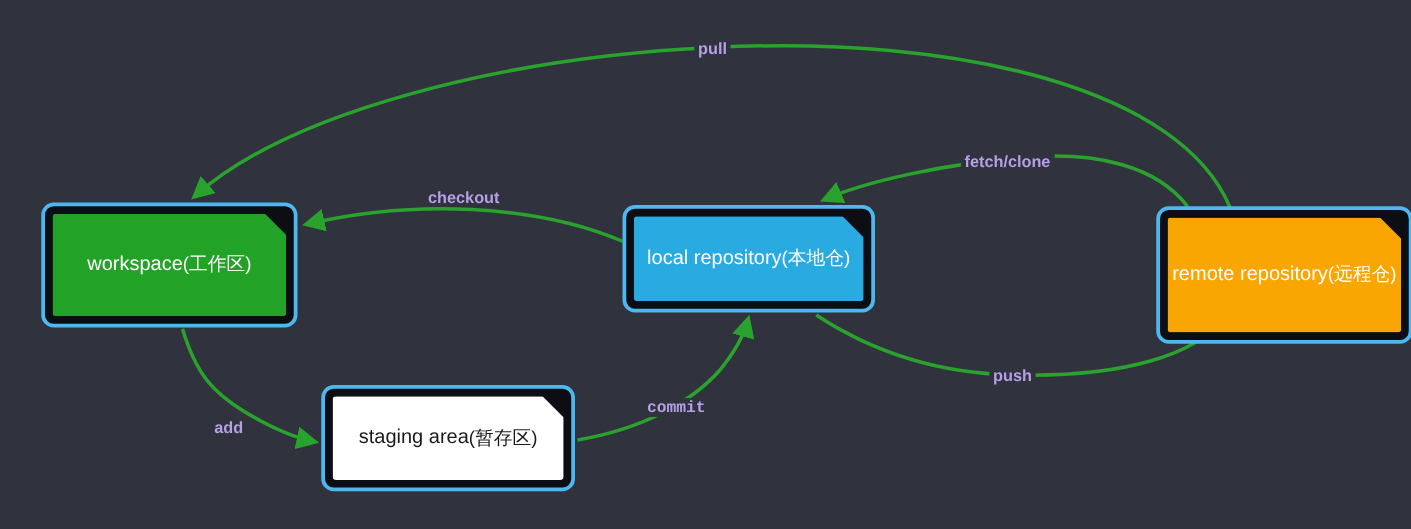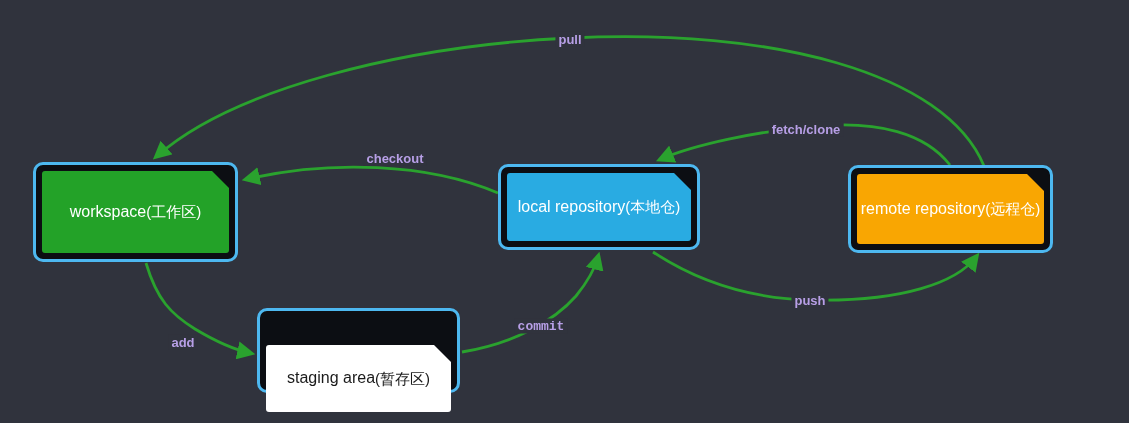--- a/index.html
+++ b/index.html
@@ -88,34 +88,34 @@
     </div>
   </div>
 
   <div class="node" style="left:498px;top:164px;width:202px;height:86px;">
     <div class="node-inner" style="background: rgb(41, 171, 226); color: rgb(255, 255, 255); text-align: center;">
       <div class="node-title">local repository</div>
       <div class="node-subtitle">(本地仓)</div>
     </div>
   </div>
 
-  <div class="node" style="left:848px;top:165px;width:205px;height:88px;">
+  <div class="node" style="left:925px;top:165px;width:205px;height:110px;">
     <div class="node-inner" style="background: rgb(249, 166, 2); color: rgb(255, 255, 255);">
       <div class="node-title">remote repository</div>
       <div class="node-subtitle">(远程仓)</div>
     </div>
   </div>
 
   <div class="node" style="left:257px;top:308px;width:203px;height:85px;">
-    <div class="node-inner" style="background: rgb(255, 255, 255); color: rgb(26, 26, 26); margin-top: 28px;">
+    <div class="node-inner" style="background: rgb(255, 255, 255); color: rgb(26, 26, 26);">
       <div class="node-title">staging area</div>
       <div class="node-subtitle">(暂存区)</div>
     </div>
   </div>
 
   <div class="edge-label" style="left:570px;top:39px;">pull</div>
   <div class="edge-label" style="left:806px;top:129px;">fetch/clone</div>
-  <div class="edge-label" style="left:371px;top:158px;margin-left:24px;">checkout</div>
+  <div class="edge-label" style="left:371px;top:158px;">checkout</div>
   <div class="edge-label" style="left:183px;top:324px;margin-top:18px;">add</div>
   <div class="edge-label" style="left:541px;top:326px;font-family:Liberation Mono, monospace;">commit</div>
   <div class="edge-label" style="left:810px;top:300px;">push</div>
 
 </div>
 
 </body></html>

